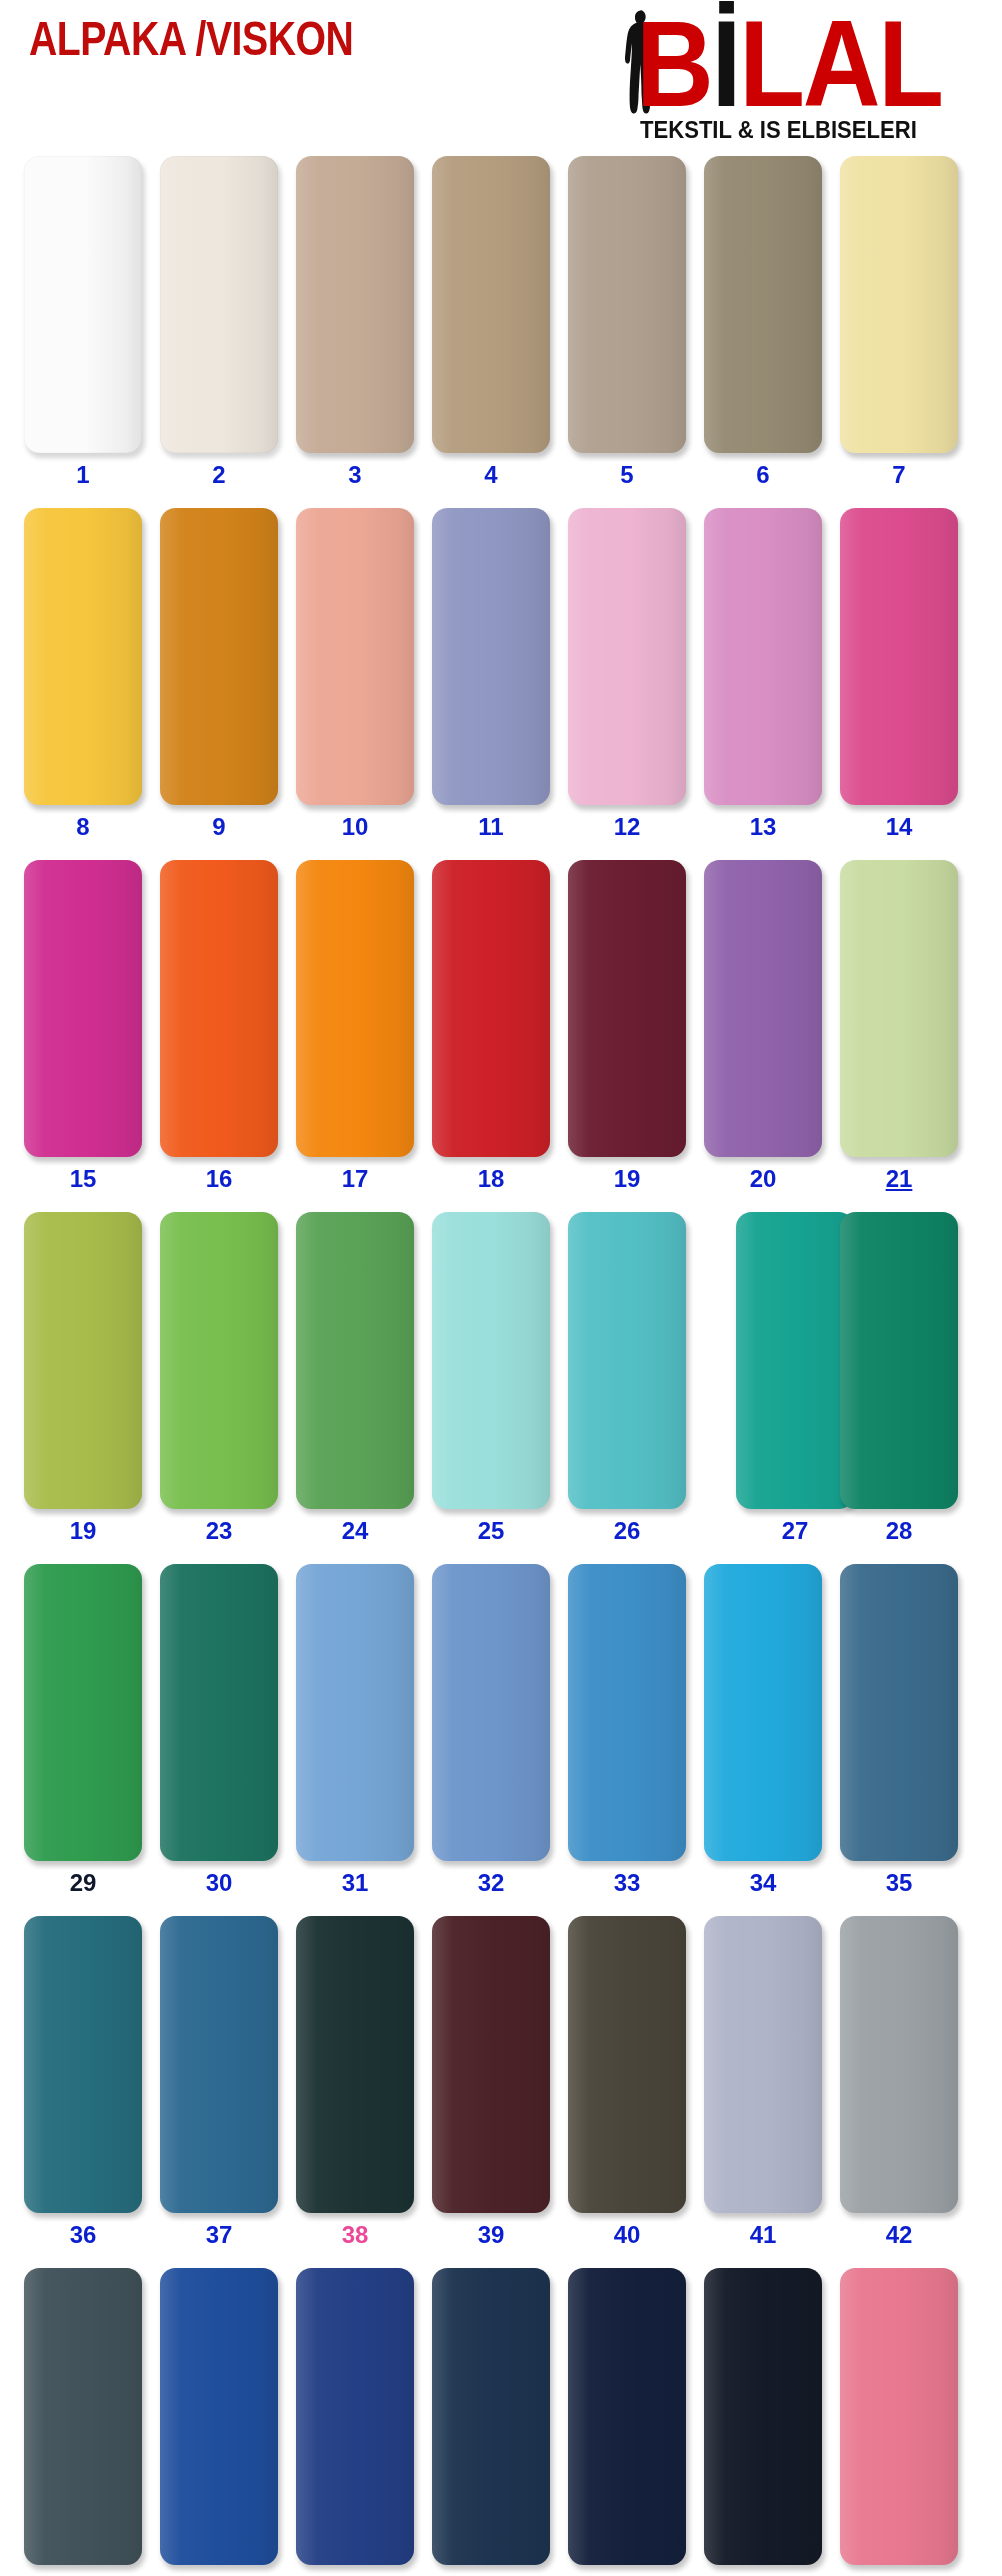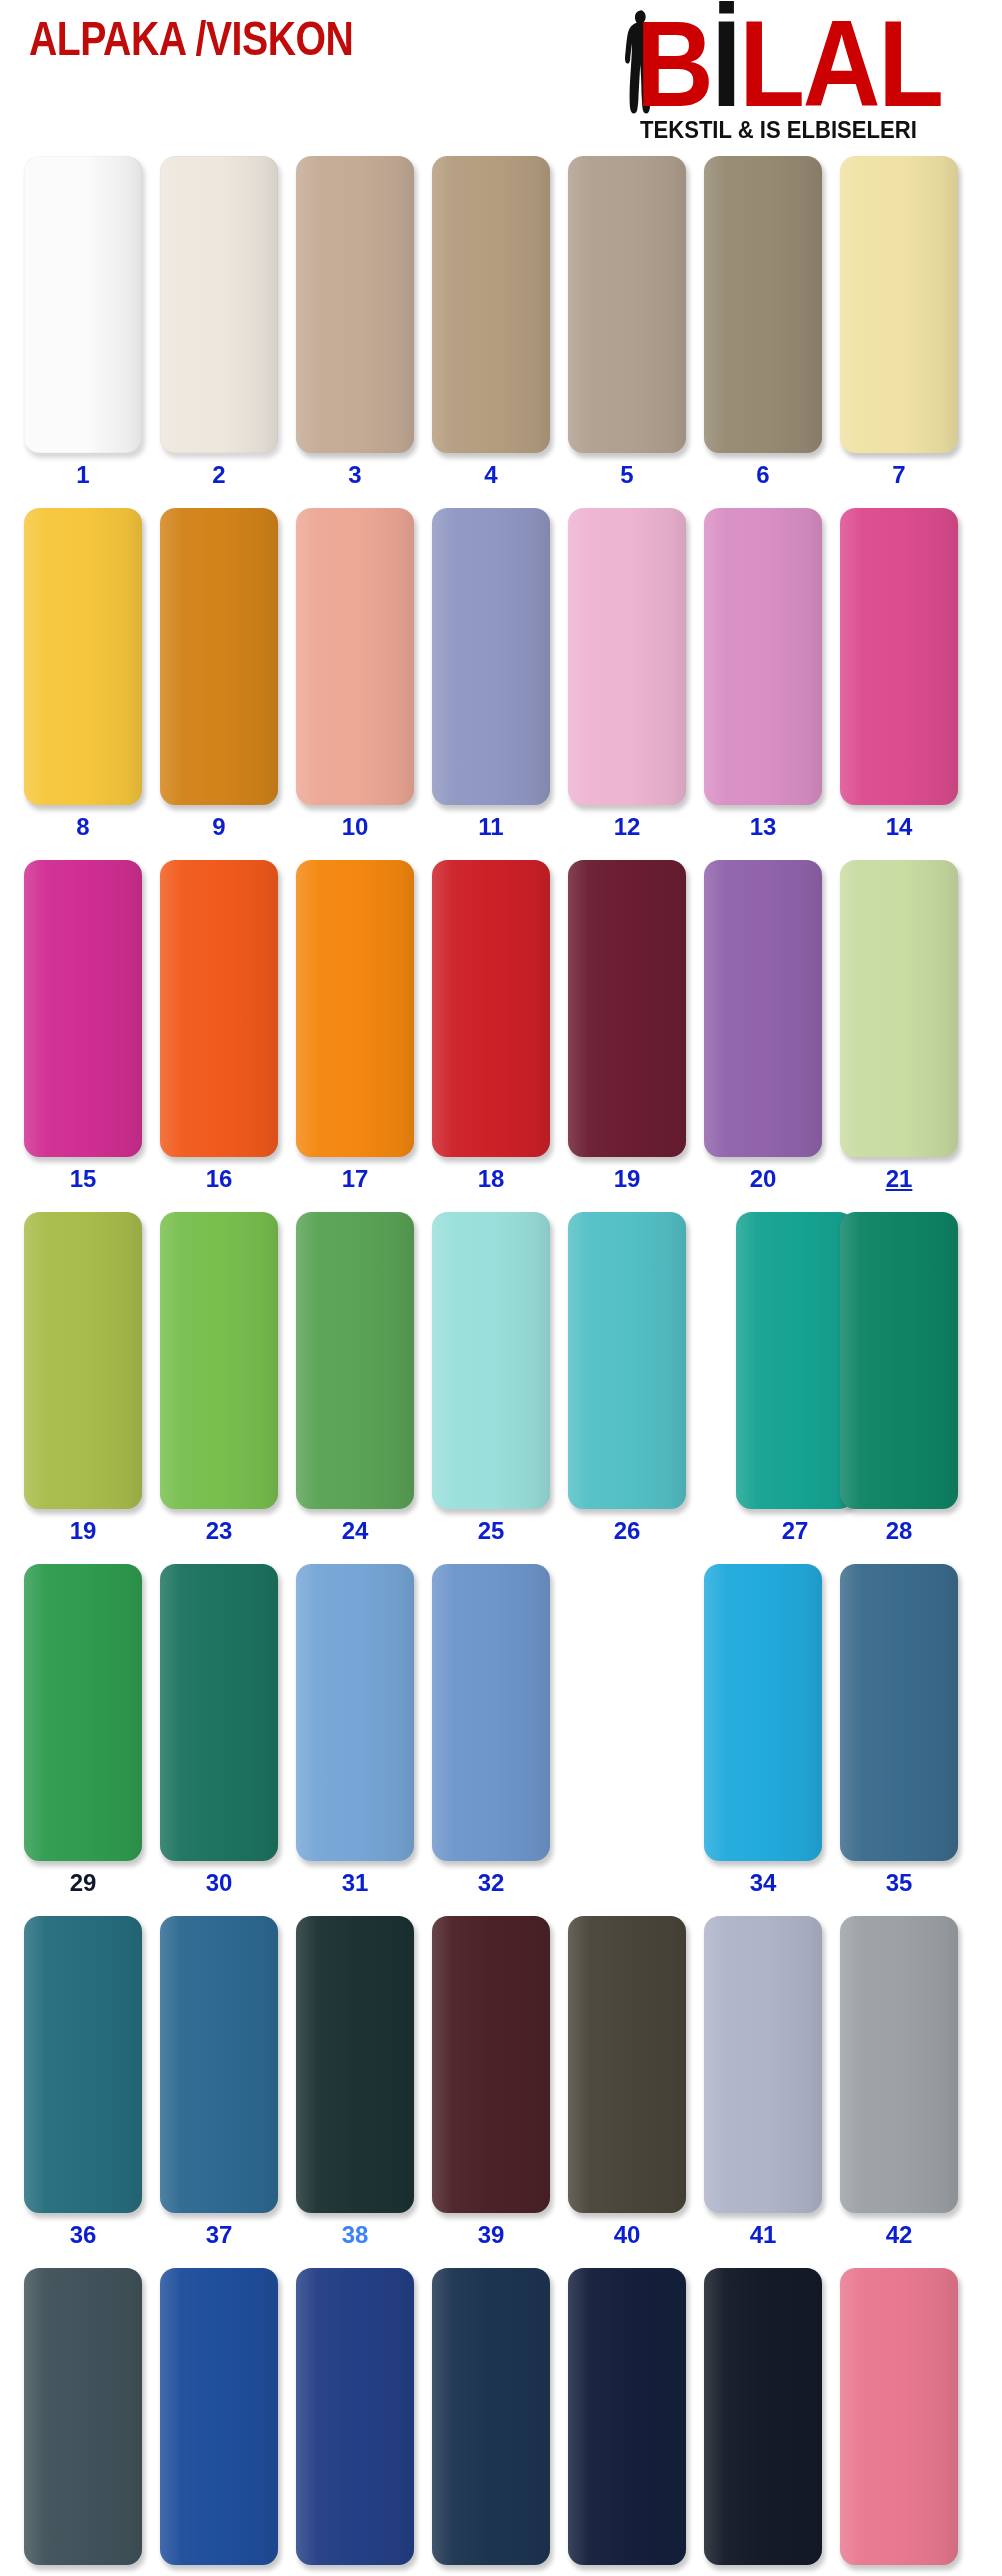--- a/index.html
+++ b/index.html
@@ -293,41 +293,45 @@
         <div class="swatch-label" style="color: rgb(11, 31, 207);">30</div>
       </div>
       <div class="swatch-cell" style="left: 296px;">
         <div class="swatch-chip" title="light-sky-blue" style="background-color: rgb(118, 166, 214);"></div>
         <div class="swatch-label" style="color: rgb(11, 31, 207);">31</div>
       </div>
       <div class="swatch-cell" style="left: 432px;">
         <div class="swatch-chip" title="cornflower-blue" style="background-color: rgb(110, 150, 203);"></div>
         <div class="swatch-label" style="color: rgb(11, 31, 207);">32</div>
       </div>
+      <div class="swatch-cell" style="left: 568px;">
+        <div class="swatch-chip" title="medium-blue" style="background-color: rgb(61, 143, 200);"></div>
+        <div class="swatch-label" style="color: rgb(11, 31, 207);">33</div>
+      </div>
       <div class="swatch-cell" style="left: 704px;">
         <div class="swatch-chip" title="cyan-blue" style="background-color: rgb(34, 170, 221);"></div>
         <div class="swatch-label" style="color: rgb(11, 31, 207);">34</div>
       </div>
       <div class="swatch-cell" style="left: 840px;">
         <div class="swatch-chip" title="steel-blue" style="background-color: rgb(59, 107, 140);"></div>
         <div class="swatch-label" style="color: rgb(11, 31, 207);">35</div>
       </div>
     </div>
     <div class="swatch-row">
       <div class="swatch-cell" style="left: 24px;">
         <div class="swatch-chip" title="dark-teal-blue" style="background-color: rgb(38, 109, 125);"></div>
         <div class="swatch-label" style="color: rgb(11, 31, 207);">36</div>
       </div>
       <div class="swatch-cell" style="left: 160px;">
         <div class="swatch-chip" title="denim-blue" style="background-color: rgb(45, 105, 145);"></div>
         <div class="swatch-label" style="color: rgb(11, 31, 207);">37</div>
       </div>
       <div class="swatch-cell" style="left: 296px;">
         <div class="swatch-chip" title="very-dark-green" style="background-color: rgb(28, 50, 51);"></div>
-        <div class="swatch-label" style="color: #3b82f6;">38</div>
+        <div class="swatch-label" style="color: #ec4899;">38</div>
       </div>
       <div class="swatch-cell" style="left: 432px;">
         <div class="swatch-chip" title="dark-maroon" style="background-color: rgb(75, 34, 39);"></div>
         <div class="swatch-label" style="color: rgb(11, 31, 207);">39</div>
       </div>
       <div class="swatch-cell" style="left: 568px;">
         <div class="swatch-chip" title="dark-olive-brown" style="background-color: rgb(74, 69, 58);"></div>
         <div class="swatch-label" style="color: rgb(11, 31, 207);">40</div>
       </div>
       <div class="swatch-cell" style="left: 704px;">

